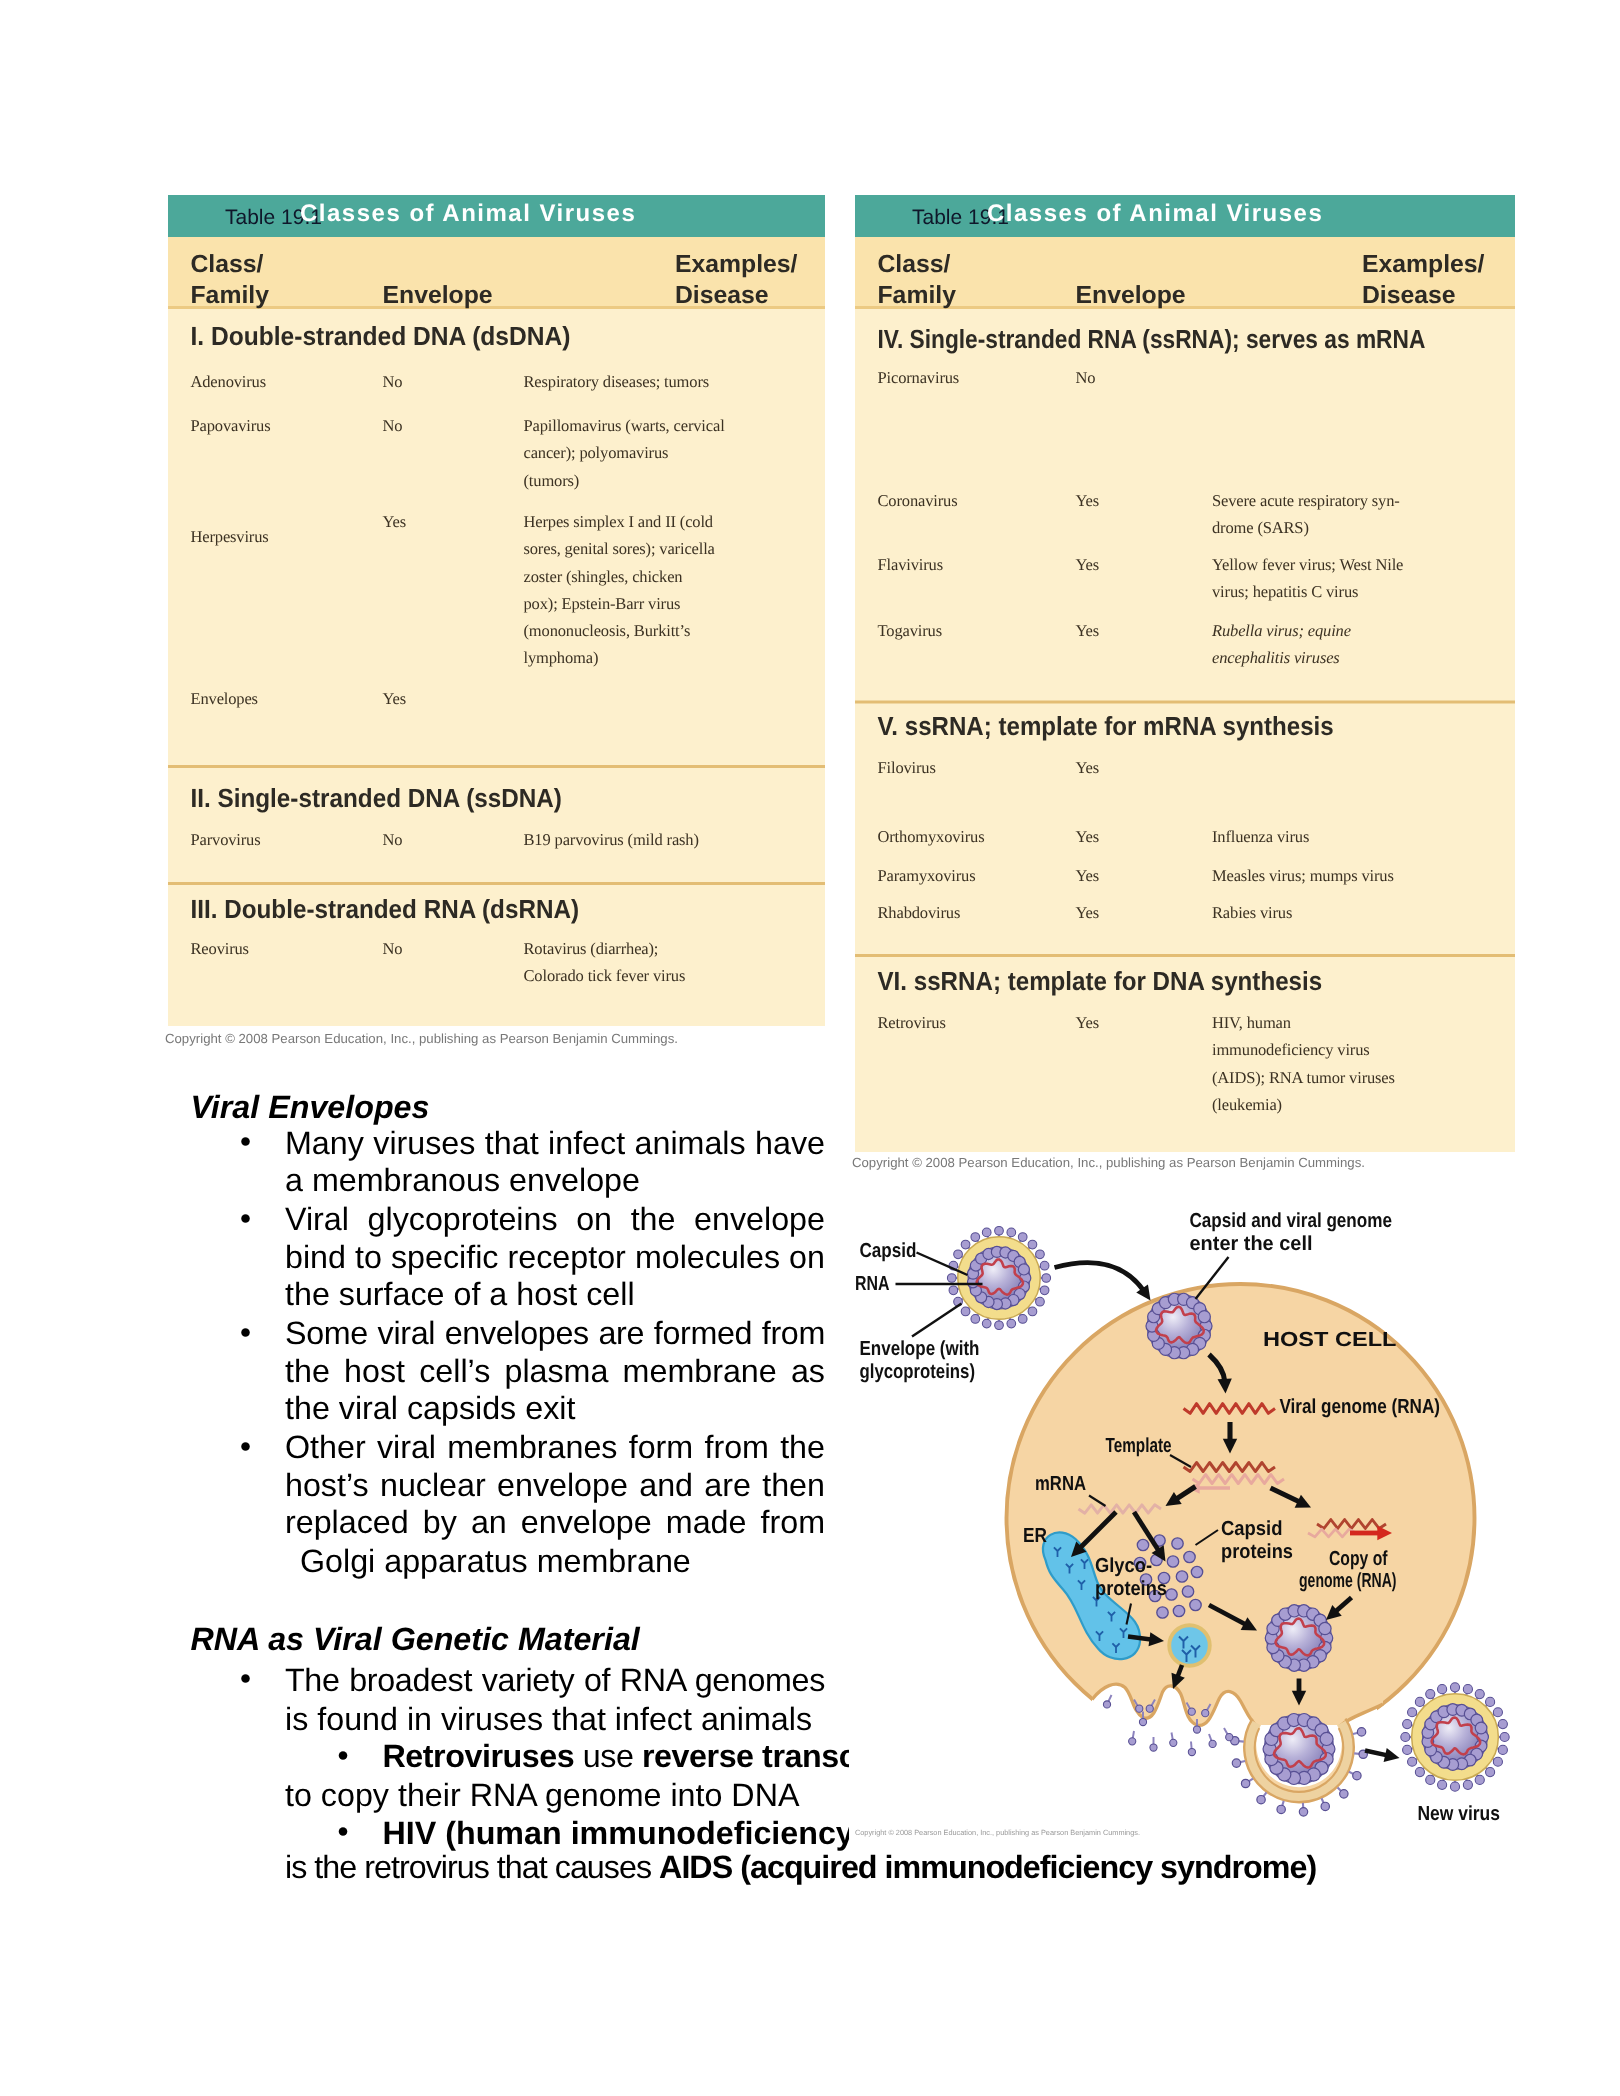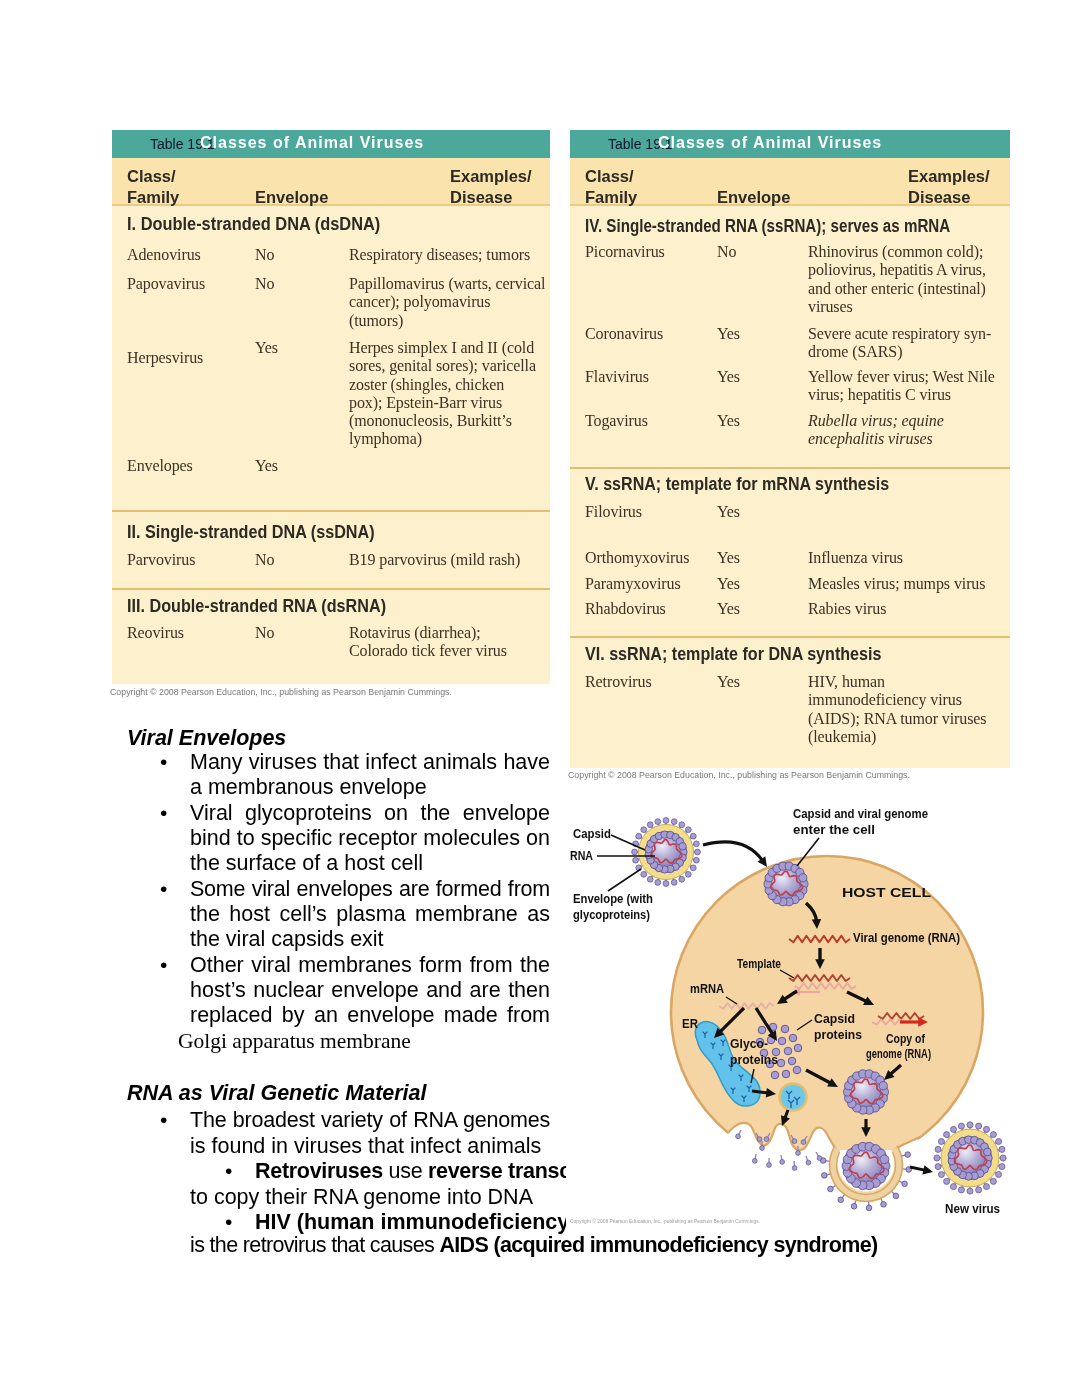--- a/index.html
+++ b/index.html
@@ -2,21 +2,21 @@
 <html><head><meta charset="utf-8"><style>
 html,body{margin:0;padding:0;}*{box-sizing:border-box;}
 body{width:1080px;height:1397px;background:#fff;position:relative;font-family:"Liberation Sans",sans-serif;}
 .tbl{position:absolute;background:#fdf0cd;overflow:hidden;}
 .tbar{position:absolute;left:0;top:0;right:0;height:28px;background:#4ca89a;}
 .tno{position:absolute;left:14px;top:6px;font-size:14px;font-weight:normal;color:#0f172a;margin-left:24px;}
 .tcap{position:absolute;left:88px;top:3.5px;font-size:16px;font-weight:bold;color:#fff;letter-spacing:1px;}
 .thead{position:absolute;left:0;top:28px;right:0;height:48px;background:#fae3ac;border-bottom:2px solid #ecca83;}
 .hl{position:absolute;font-size:16.5px;font-weight:bold;color:#2d2a24;line-height:21px;}
 .sec{position:absolute;font-size:17.5px;font-weight:bold;color:#2d2a24;white-space:nowrap;transform-origin:0 50%;}
-.cell{position:absolute;font-family:"Liberation Serif",serif;font-size:16px;letter-spacing:-0.1px;line-height:18.3px;color:#3c3223;white-space:nowrap;}
+.cell{position:absolute;font-family:"Liberation Serif",serif;font-size:11px;letter-spacing:-0.1px;line-height:18.3px;color:#3c3223;white-space:nowrap;}
 .tdiv{position:absolute;left:0;right:0;height:2px;background:#e3bd74;}
 .cpy{position:absolute;font-size:8.8px;color:#787878;}
 .hd{position:absolute;font-size:21.5px;font-weight:bold;font-style:italic;color:#000;}
 .ln{position:absolute;font-size:21.5px;color:#000;white-space:nowrap;}
 .ln.sq{letter-spacing:-0.65px;}
 .ln.t2{letter-spacing:-0.22px;}
 .ln.j{white-space:normal;text-align:justify;text-align-last:justify;}
 .ln.nw{white-space:nowrap;}
 .blt{position:absolute;font-size:21px;}
 .diag{position:absolute;left:566px;top:787px;width:514px;height:447px;background:#fff;}
@@ -60,21 +60,20 @@
       <span class="tno">Table 19.1</span>
       <span class="tcap">Classes of Animal Viruses</span>
     </div>
     <div class="thead"></div>
     <div class="hl" style="left:15px;top:36px;">Class/<br>Family</div>
     <div class="hl" style="left:147px;top:57px;">Envelope</div>
     <div class="hl" style="left:338px;top:36px;">Examples/<br>Disease</div>
     <div class="sec" style="left:15px;top:86px;transform:scaleX(0.866);">IV. Single-stranded RNA (ssRNA); serves as mRNA</div>
     <div class="cell" style="left:15px;top:113px;">Picornavirus</div>
     <div class="cell" style="left:147px;top:113px;">No</div>
-    <div class="cell" style="left:238px;top:113px;width:208px;">Rhinovirus (common cold);<br>poliovirus, hepatitis A virus,<br>and other enteric (intestinal)<br>viruses</div>
     <div class="cell" style="left:15px;top:195px;">Coronavirus</div>
     <div class="cell" style="left:147px;top:195px;">Yes</div>
     <div class="cell" style="left:238px;top:195px;width:208px;">Severe acute respiratory syn-<br>drome (SARS)</div>
     <div class="cell" style="left:15px;top:238px;">Flavivirus</div>
     <div class="cell" style="left:147px;top:238px;">Yes</div>
     <div class="cell" style="left:238px;top:238px;width:208px;">Yellow fever virus; West Nile<br>virus; hepatitis C virus</div>
     <div class="cell" style="left:15px;top:282px;">Togavirus</div>
     <div class="cell" style="left:147px;top:282px;">Yes</div>
     <div class="cell" style="left:238px;top:282px;width:208px;font-style:italic;">Rubella virus; equine<br>encephalitis viruses</div>
     <div class="tdiv" style="top:337px;"></div>
@@ -103,21 +102,21 @@
 <div class="ln" style="top:775px;left:127px;width:423px;padding-left:63px;">a membranous envelope</div>
 <div class="ln j" style="top:801px;left:127px;width:423px;padding-left:63px;"><span class="blt" style="left:33px;">•</span>Viral glycoproteins on the envelope</div>
 <div class="ln j" style="top:826px;left:127px;width:423px;padding-left:63px;">bind to specific receptor molecules on</div>
 <div class="ln" style="top:851px;left:127px;width:423px;padding-left:63px;">the surface of a host cell</div>
 <div class="ln j t2" style="top:877px;left:127px;width:423px;padding-left:63px;"><span class="blt" style="left:33px;">•</span>Some viral envelopes are formed from</div>
 <div class="ln j" style="top:902px;left:127px;width:423px;padding-left:63px;">the host cell’s plasma membrane as</div>
 <div class="ln" style="top:927px;left:127px;width:423px;padding-left:63px;">the viral capsids exit</div>
 <div class="ln j" style="top:953px;left:127px;width:423px;padding-left:63px;"><span class="blt" style="left:33px;">•</span>Other viral membranes form from the</div>
 <div class="ln j" style="top:978px;left:127px;width:423px;padding-left:63px;">host’s nuclear envelope and are then</div>
 <div class="ln j" style="top:1003px;left:127px;width:423px;padding-left:63px;">replaced by an envelope made from</div>
-<div class="ln" style="top:1029px;left:115px;width:423px;padding-left:63px;font-family:Liberation Serif, serif;">Golgi apparatus membrane</div>
+<div class="ln" style="top:1029px;left:137px;width:423px;padding-left:63px;">Golgi apparatus membrane</div>
 <div class="hd" style="top:1081px;left:127px;">RNA as Viral Genetic Material</div>
 <div class="ln j t2" style="top:1108px;left:127px;width:423px;padding-left:63px;"><span class="blt" style="left:33px;">•</span>The broadest variety of RNA genomes</div>
 <div class="ln" style="top:1134px;left:127px;width:423px;padding-left:63px;">is found in viruses that infect animals</div>
 <div class="ln nw" style="top:1159px;left:127px;width:600px;padding-left:128px;"><span class="blt" style="left:98px;">•</span><span style="letter-spacing:-0.3px"><b>Retroviruses</b> use <b>reverse transcriptase</b></span></div>
 <div class="ln" style="top:1185px;left:127px;width:423px;padding-left:63px;">to copy their RNA genome into DNA</div>
 <div class="ln nw" style="top:1210px;left:127px;width:600px;padding-left:128px;"><span class="blt" style="left:98px;">•</span><b>HIV (human immunodeficiency virus)</b></div>
 <div class="ln nw sq" style="top:1233px;left:127px;width:760px;padding-left:63px;">is the retrovirus that causes <b>AIDS (acquired immunodeficiency syndrome)</b></div>
 <div class="diag"><svg width="514" height="447" viewBox="566 787 514 447">
       <defs>
         <radialGradient id="core" cx="38%" cy="32%" r="75%">

